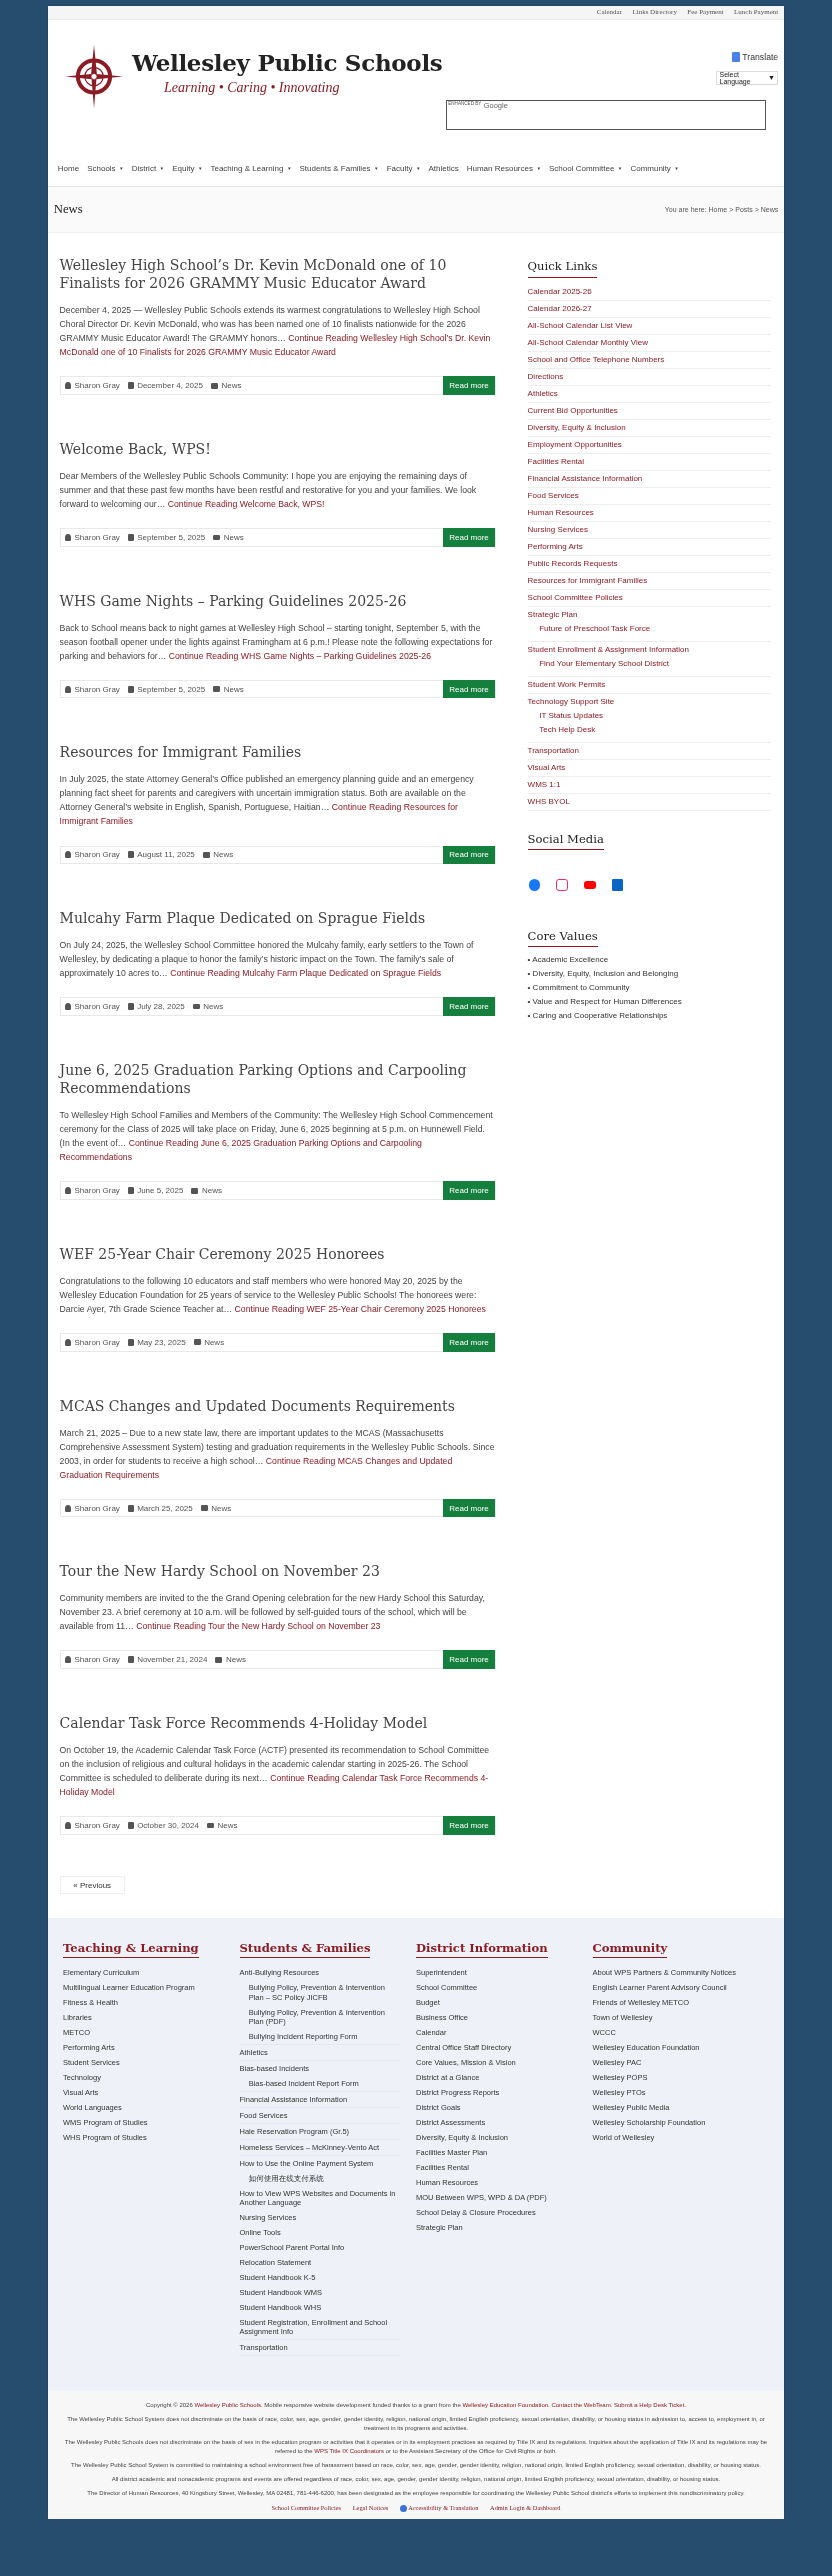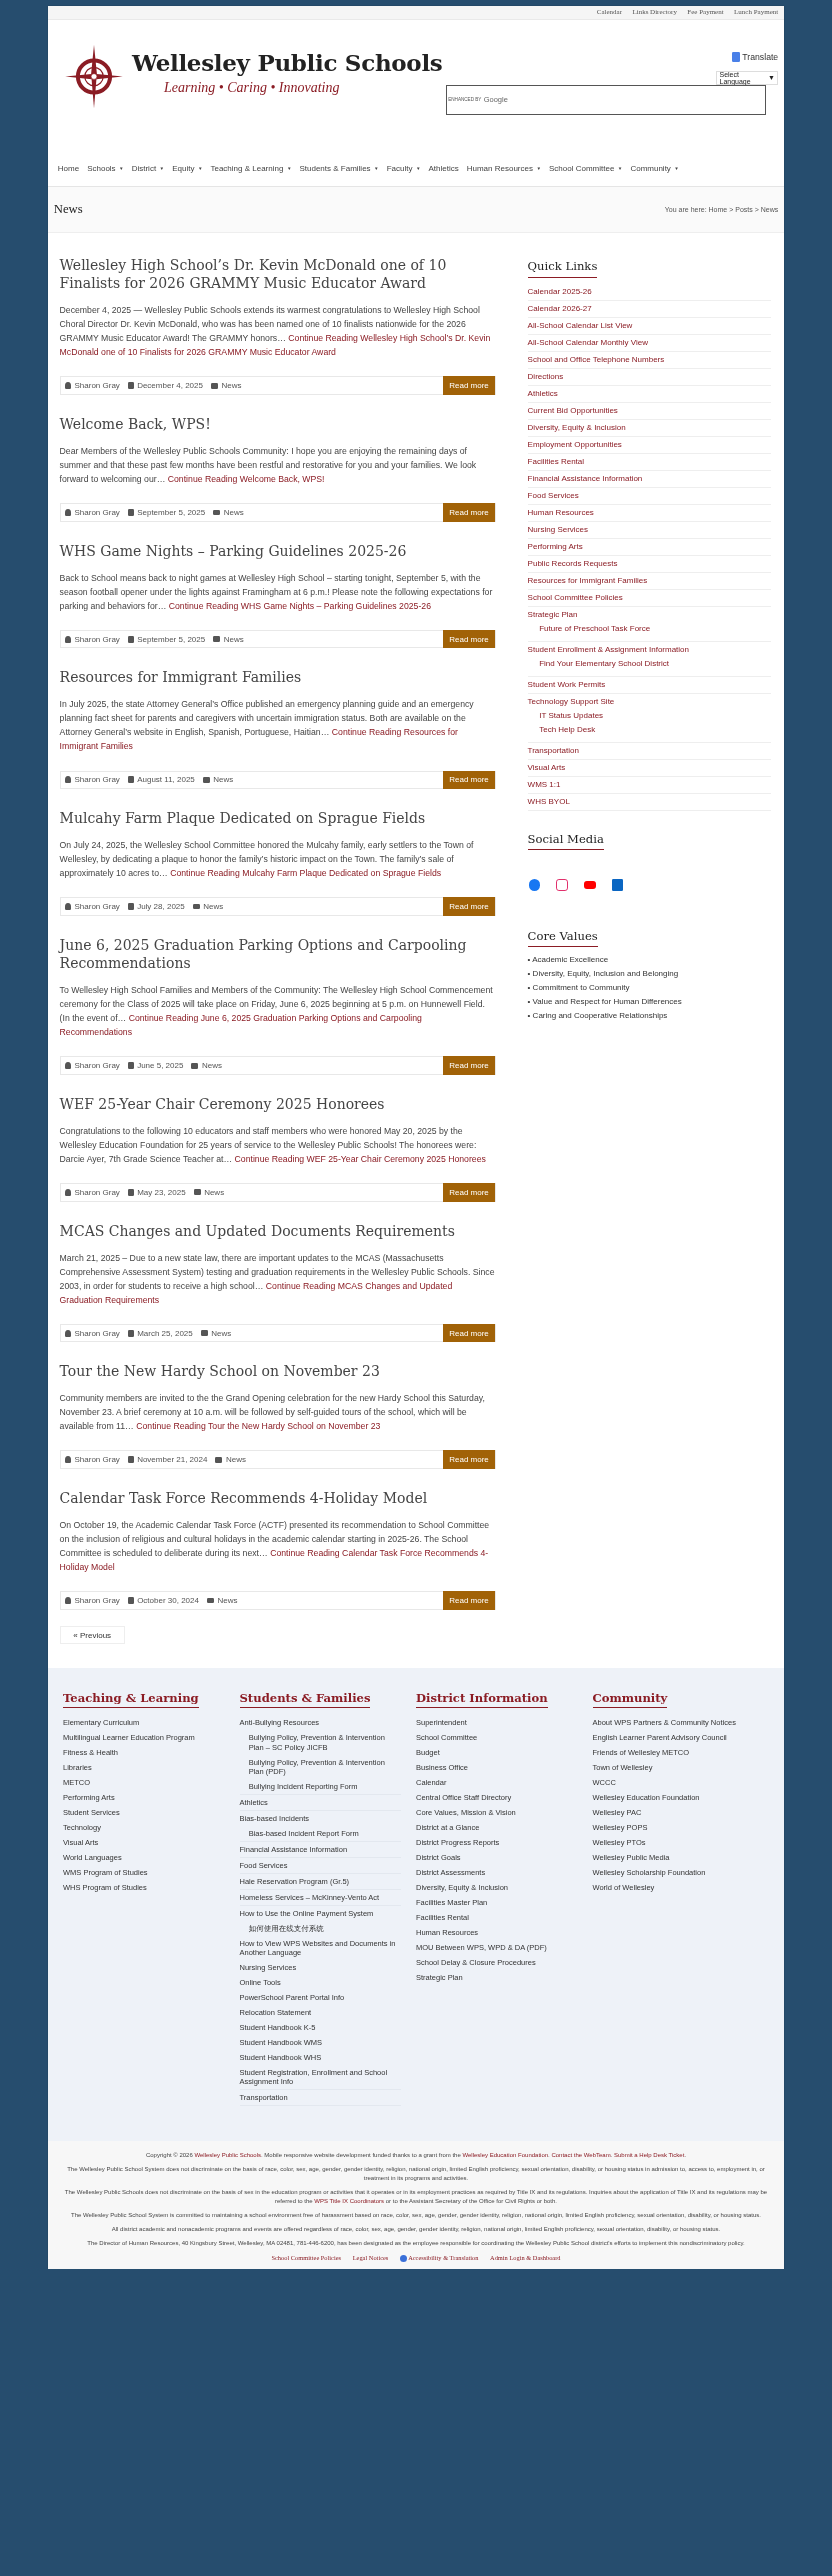--- a/index.html
+++ b/index.html
@@ -9,40 +9,40 @@
 .wrap{width:736px;margin:5.8px auto 0;background:#fff;box-shadow:0 0 1.2px rgba(0,0,0,.3)}
 .topbar{background:#f5f5f5;border-bottom:1.2px solid #e9e9e9;height:14px;display:flex;justify-content:flex-end;align-items:center;padding-right:5.8px;gap:10.4px}
 .topbar a{font-family:"Liberation Serif",serif;font-size:7px;color:#555}
 .header{height:132px;position:relative}
 .logo{position:absolute;left:14px;top:22px;width:64px;height:69px}
 .site-title{position:absolute;left:84px;top:29px;font-family:"DejaVu Serif",serif;font-weight:bold;font-size:23px;color:#222;letter-spacing:-0.3px}
 .tagline{position:absolute;left:116px;top:60px;font-family:"Liberation Serif",serif;font-style:italic;font-size:14px;color:#8b1c24}
 .translate{position:absolute;right:5.8px;top:32px;display:flex;align-items:center;gap:2.3px;font-size:8.7px;color:#333}
 .gicon{width:8px;height:10.4px;background:#4a80e8;border-radius:1.2px;display:inline-block}
 .langsel{position:absolute;right:5.8px;top:51px;width:62px;height:14px;border:0.6px solid #ddd;font-size:7px;color:#222;display:flex;align-items:center;justify-content:space-between;padding:0 2.3px;background:#fff}
-.search{position:absolute;left:398px;top:65px;width:320px;height:30px;border:0.6px solid #555;display:flex;align-items:center;padding-left:1.2px;font-size:4.6px;color:#555}
+.search{position:absolute;left:398px;top:80px;width:320px;height:30px;border:0.6px solid #555;display:flex;align-items:flex-start;padding-left:1.2px;font-size:4.6px;color:#555}
 .search b{font-size:7.5px;font-weight:normal;color:#666;margin-left:2.3px}
 .nav{height:35px;border-bottom:0.6px solid #e5e5e5;display:flex;align-items:center;padding-left:9.8px;gap:8px;font-size:8px;color:#444}
 .nav span{display:flex;align-items:center;gap:3.5px}
 .nav i{font-style:normal;font-size:4.6px}
 .pagehead{background:#fafafa;height:46px;display:flex;align-items:center;justify-content:space-between;padding:0 5.8px;border-bottom:0.6px solid #eee}
 .pagehead h1{font-family:"Liberation Serif",serif;font-weight:normal;font-size:12.7px;color:#222}
 .crumb{font-size:7px;color:#555}
 .main{display:flex;padding:23px 0 0 11.6px}
 .content{width:436px}
-.post{margin-bottom:20px}
+.post{margin-bottom:45px}
 .post h2{font-family:"DejaVu Serif",serif;font-weight:normal;font-size:14px;line-height:18.5px;color:#444;margin-bottom:10.4px}
 .post p{font-size:8.7px;line-height:14px;color:#444;margin-bottom:17.3px}
 .post p a{color:#8b1c24}
 .meta{border:0.6px solid #e8e8e8;height:18.5px;display:flex;align-items:center;justify-content:space-between;font-size:8px;color:#555}
 .meta .left{display:flex;align-items:center;gap:8px;padding-left:4.6px}
 .meta .left span{display:flex;align-items:center;gap:3.5px}
 .ic{width:5.8px;height:7px;background:#555;display:inline-block;border-radius:1.2px}
 .ic.user{border-radius:50% 50% 1.2px 1.2px}
-.rm{background:#a16207;color:#fff;height:18.5px;padding:0 5.8px;display:flex;align-items:center;font-size:8px}
+.rm{background:#15803d;color:#fff;height:18.5px;padding:0 5.8px;display:flex;align-items:center;font-size:8px}
 .prev{display:inline-block;border:0.6px solid #eee;padding:3.5px 12.7px;font-size:8px;color:#333;margin:-23px 0 24px}
 .sidebar{width:243px;margin-left:32px;padding-top:3.5px}
 .widget{margin-bottom:21px}
 .widget h3{font-family:"DejaVu Serif",serif;font-weight:normal;font-size:11.6px;color:#222;display:inline-block;padding-bottom:3.5px;border-bottom:1.2px solid #8b1c24;margin-bottom:5.8px}
 .links a{display:block;color:#8b1c24;font-size:8px;padding:3.5px 0;border-bottom:0.6px solid #eee}
 .links .grp{border-bottom:0.6px solid #eee;padding:3.5px 0}
 .links .grp a{border:none;padding:0 0 4.6px}
 .links .grp a.sub{padding-left:11.6px}
 .compass2{width:58px;height:58px;margin:17.3px 0 23px}
 .social{display:flex;gap:16px;padding:23px 1.2px 17.3px}

